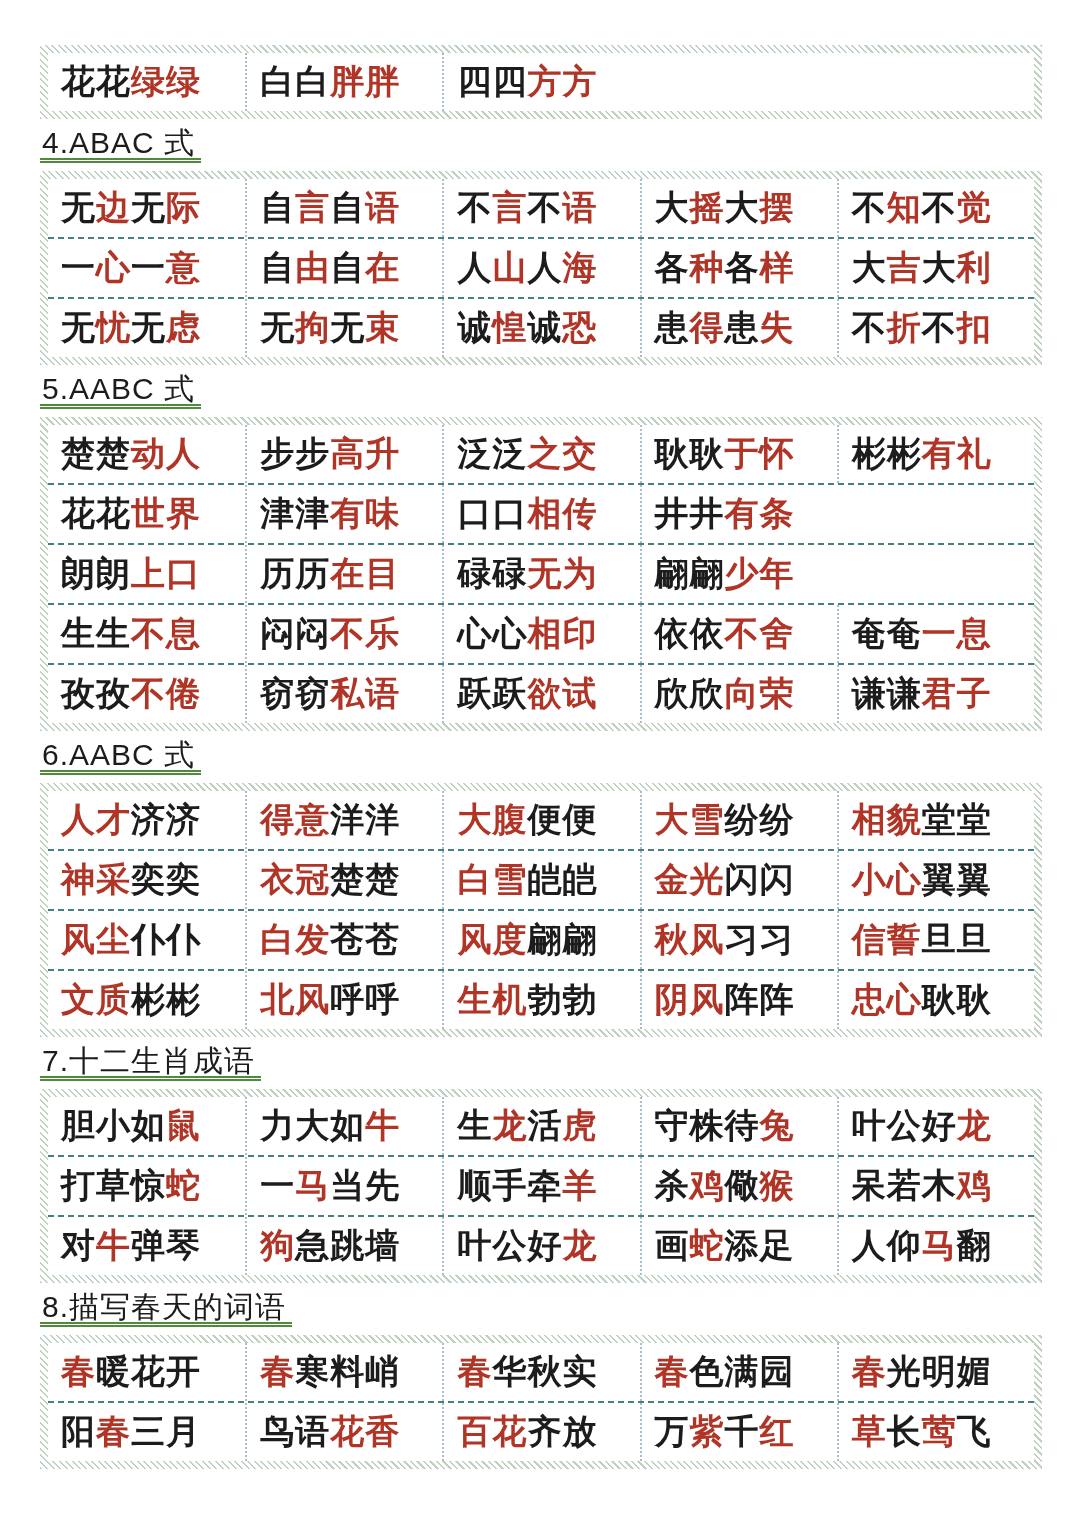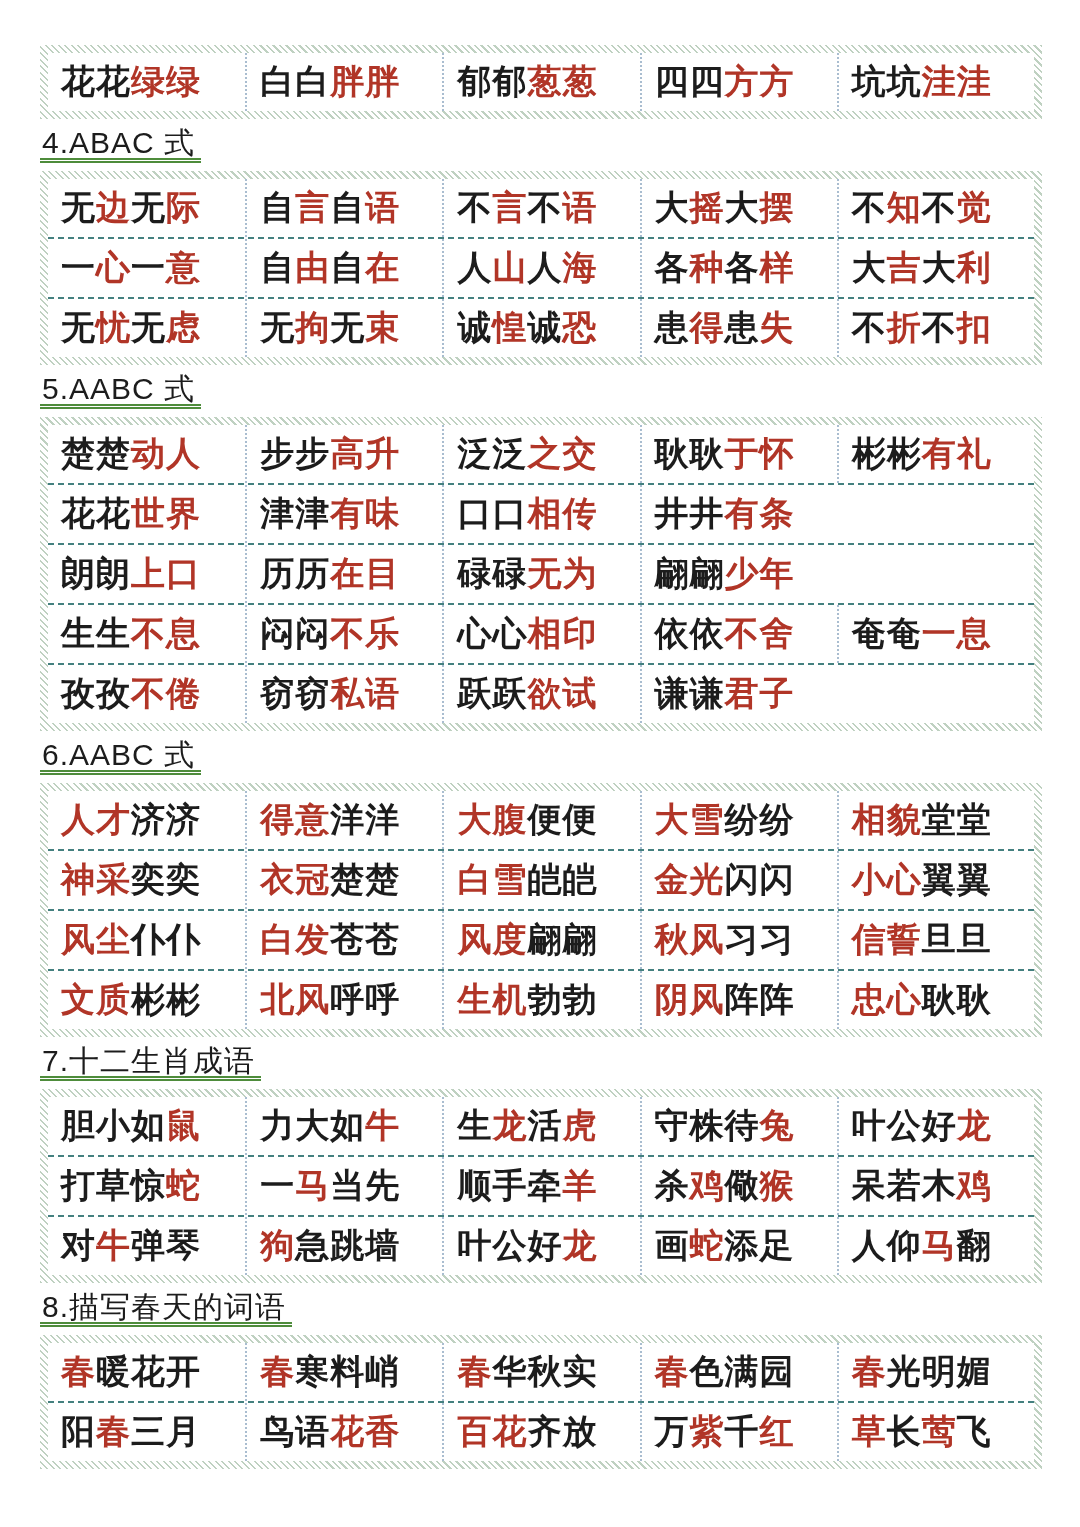--- a/index.html
+++ b/index.html
@@ -58,30 +58,22 @@
         <div class="row">
           <div class="cell">
             <span class="seg-k">花花</span>
             <span class="seg-r">绿绿</span>
           </div>
           <div class="cell">
             <span class="seg-k">白白</span>
             <span class="seg-r">胖胖</span>
           </div>
           <div class="cell">
-            <span class="seg-k">郁郁</span>
-            <span class="seg-r">葱葱</span>
-          </div>
-          <div class="cell">
             <span class="seg-k">四四</span>
             <span class="seg-r">方方</span>
-          </div>
-          <div class="cell">
-            <span class="seg-k">坑坑</span>
-            <span class="seg-r">洼洼</span>
           </div>
         </div>
       </div>
     </div>
     <div class="heading"><span class="heading-text">4.ABAC 式</span></div>
     <div class="table-wrap">
       <div class="tbl">
         <div class="row">
           <div class="cell">
             <span class="seg-k">无</span>
@@ -270,20 +262,24 @@
           </div>
           <div class="cell">
             <span class="seg-k">窃窃</span>
             <span class="seg-r">私语</span>
           </div>
           <div class="cell">
             <span class="seg-k">跃跃</span>
             <span class="seg-r">欲试</span>
           </div>
           <div class="cell">
+            <span class="seg-k">欣欣</span>
+            <span class="seg-r">向荣</span>
+          </div>
+          <div class="cell">
             <span class="seg-k">谦谦</span>
             <span class="seg-r">君子</span>
           </div>
         </div>
       </div>
     </div>
     <div class="heading"><span class="heading-text">6.AABC 式</span></div>
     <div class="table-wrap">
       <div class="tbl">
         <div class="row">

